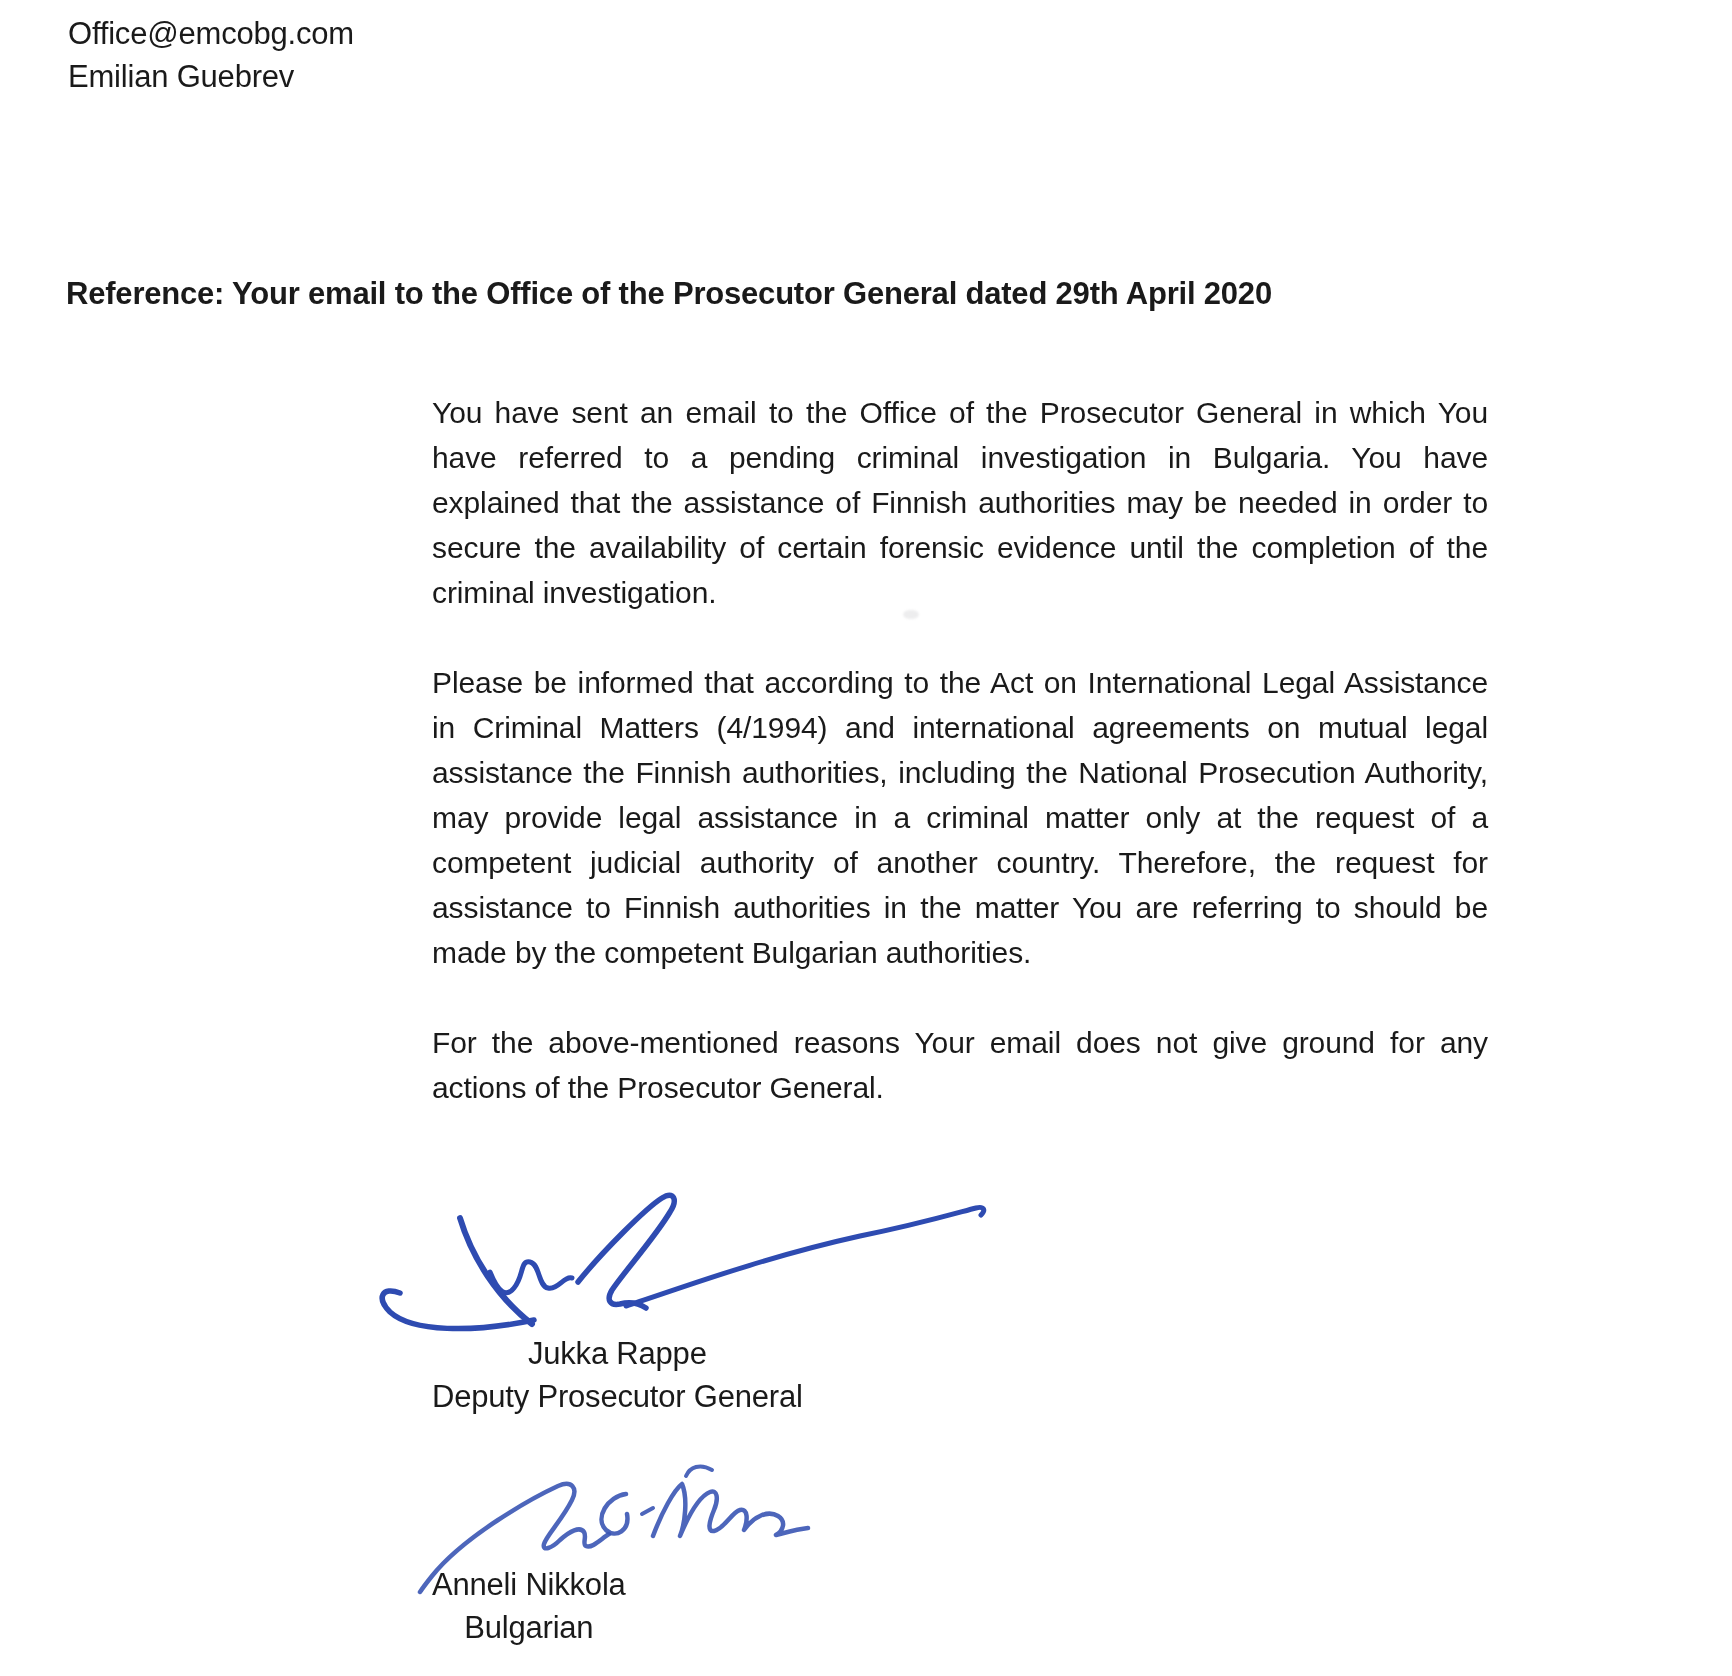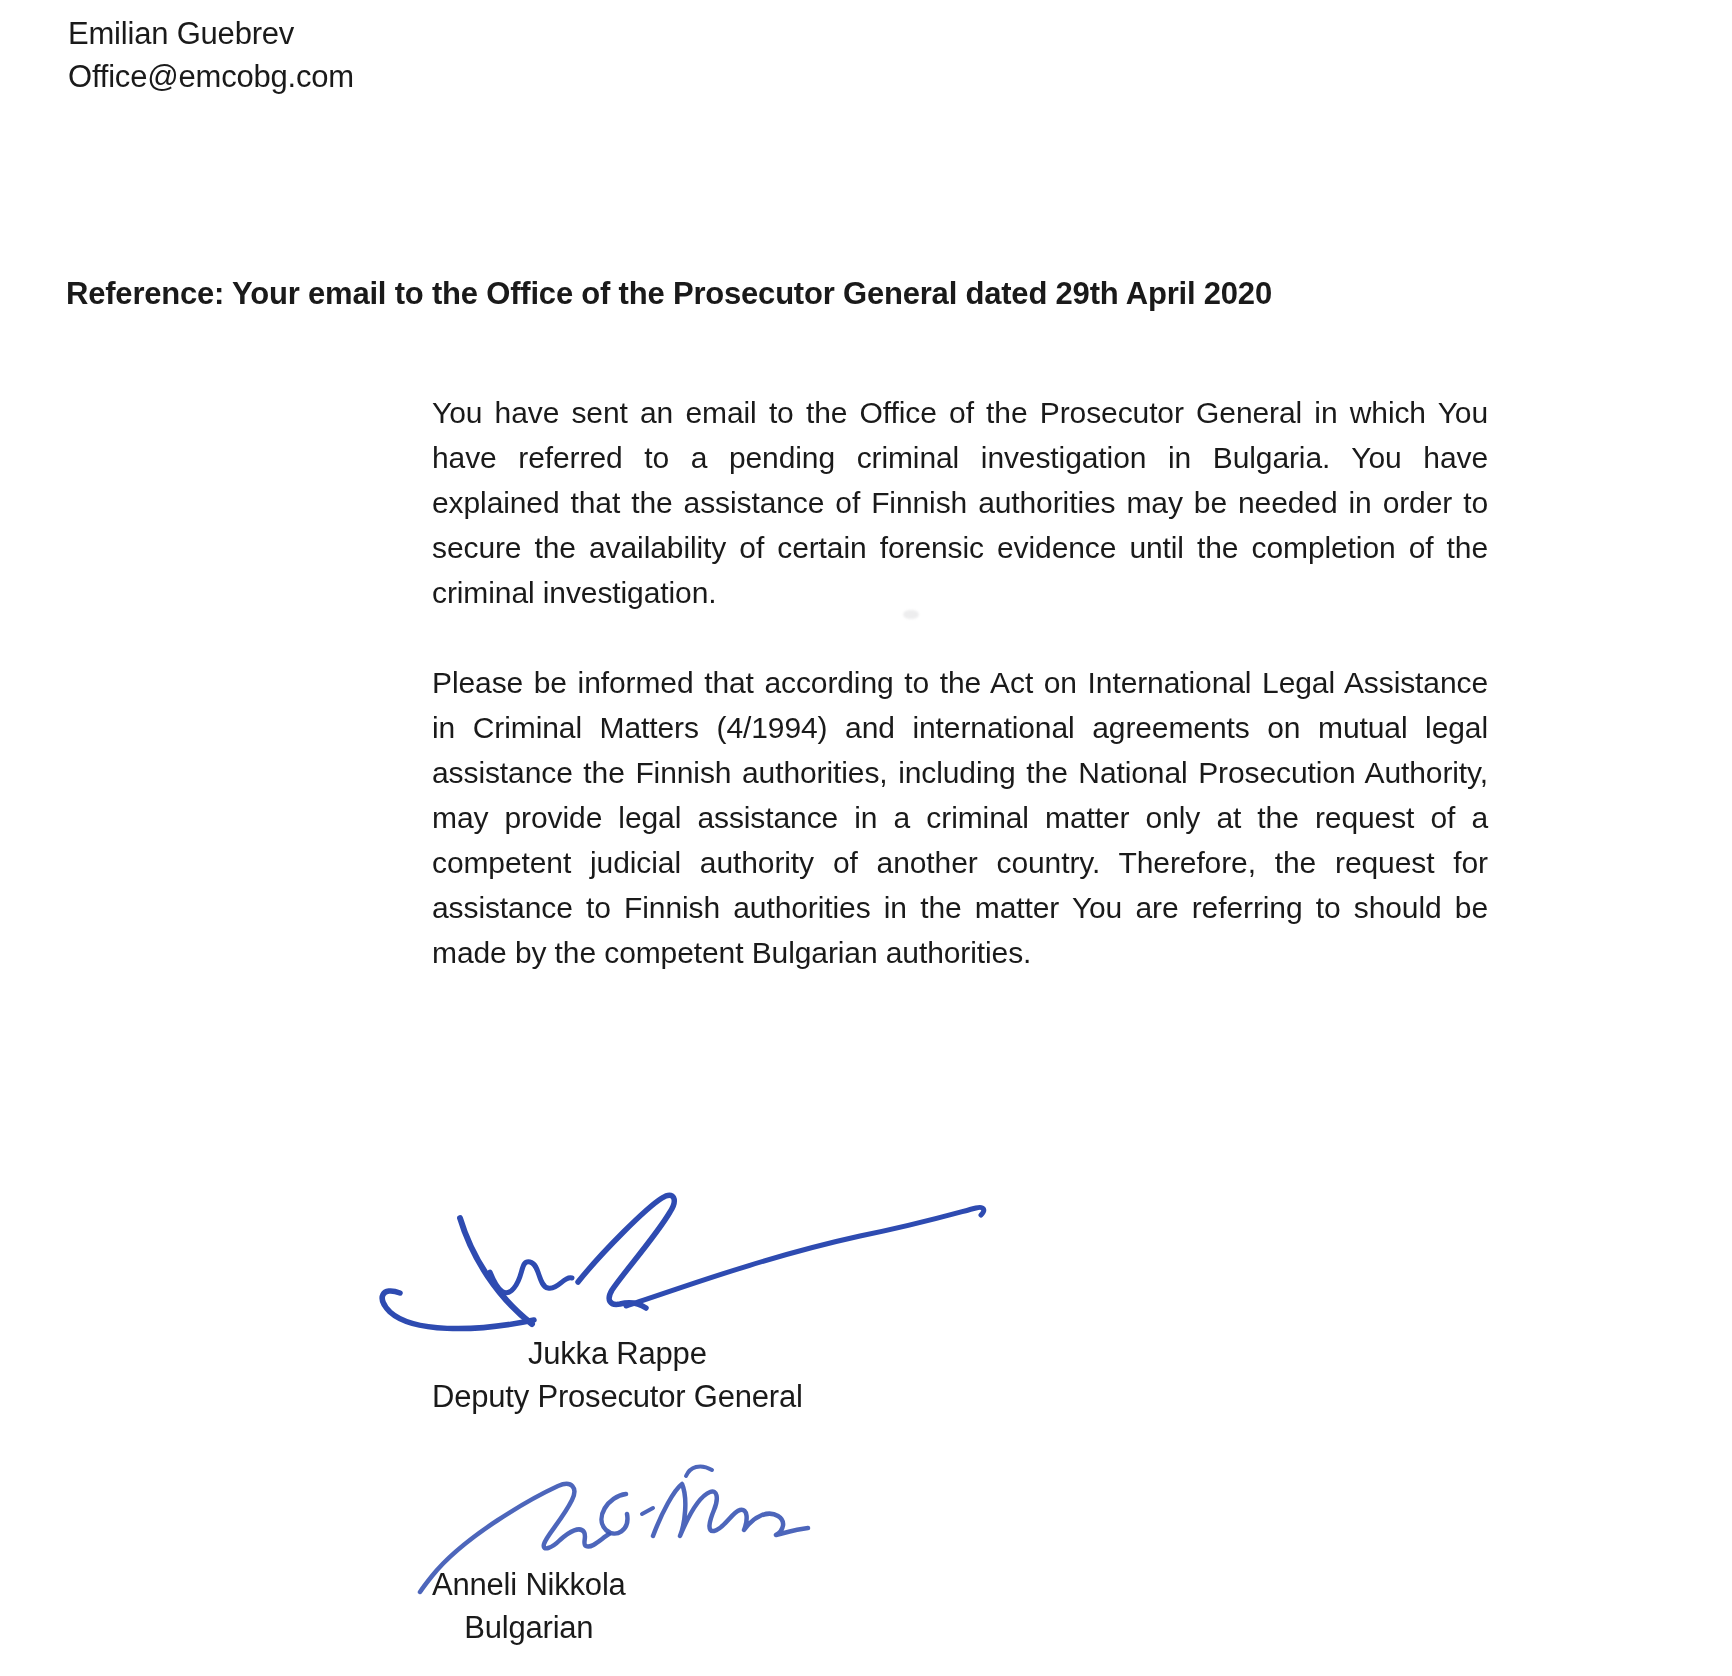--- a/index.html
+++ b/index.html
@@ -78,29 +78,30 @@
     background: rgba(80, 80, 90, 0.10);
     filter: blur(1px);
   }
 </style>
 </head>
 <body>
 
 <div class="page">
 
   <div class="sender-block">
+    <div>Office@emcobg.com</div>
     <div>Emilian Guebrev</div>
-    <div>Office@emcobg.com</div>
   </div>
 
   <div class="reference-line">Reference: Your email to the Office of the Prosecutor General dated 29th April 2020</div>
 
   <div class="letter-body">
     <p>You have sent an email to the Office of the Prosecutor General in which You have referred to a pending criminal investigation in Bulgaria. You have explained that the assistance of Finnish authorities may be needed in order to secure the availability of certain forensic evidence until the completion of the criminal investigation.</p>
     <p>Please be informed that according to the Act on International Legal Assistance in Criminal Matters (4/1994) and international agreements on mutual legal assistance the Finnish authorities, including the National Prosecution Authority, may provide legal assistance in a criminal matter only at the request of a competent judicial authority of another country. Therefore, the request for assistance to Finnish authorities in the matter You are referring to should be made by the competent Bulgarian authorities.</p>
+    <p>For the above-mentioned reasons Your email does not give ground for any actions of the Prosecutor General.</p>
   </div>
 
   <div class="scan-artifact"></div>
 
   <svg id="sig-jukka" class="sig-svg" width="680" height="200" viewBox="0 0 680 200" aria-hidden="true">
     <path stroke-width="5.5" d="M 60 153 C 42 146, 36 158, 50 172 C 72 192, 132 193, 194 180"></path>
     <path stroke-width="6" d="M 120 78 C 132 118, 158 158, 192 184"></path>
     <path stroke-width="5" d="M 150 132 C 158 152, 166 158, 174 148 C 184 136, 180 120, 190 122 C 200 124, 198 146, 208 148 C 218 150, 224 136, 232 138"></path>
     <path stroke-width="5.5" d="M 238 142 C 262 112, 306 68, 322 58 C 334 50, 338 60, 330 72 C 316 96, 284 132, 272 150 C 266 160, 270 166, 280 164 C 292 161, 300 164, 306 168"></path>
     <path stroke-width="5" d="M 286 166 C 330 152, 420 118, 520 96 C 580 84, 620 72, 636 68 C 644 66, 646 70, 641 75"></path>

